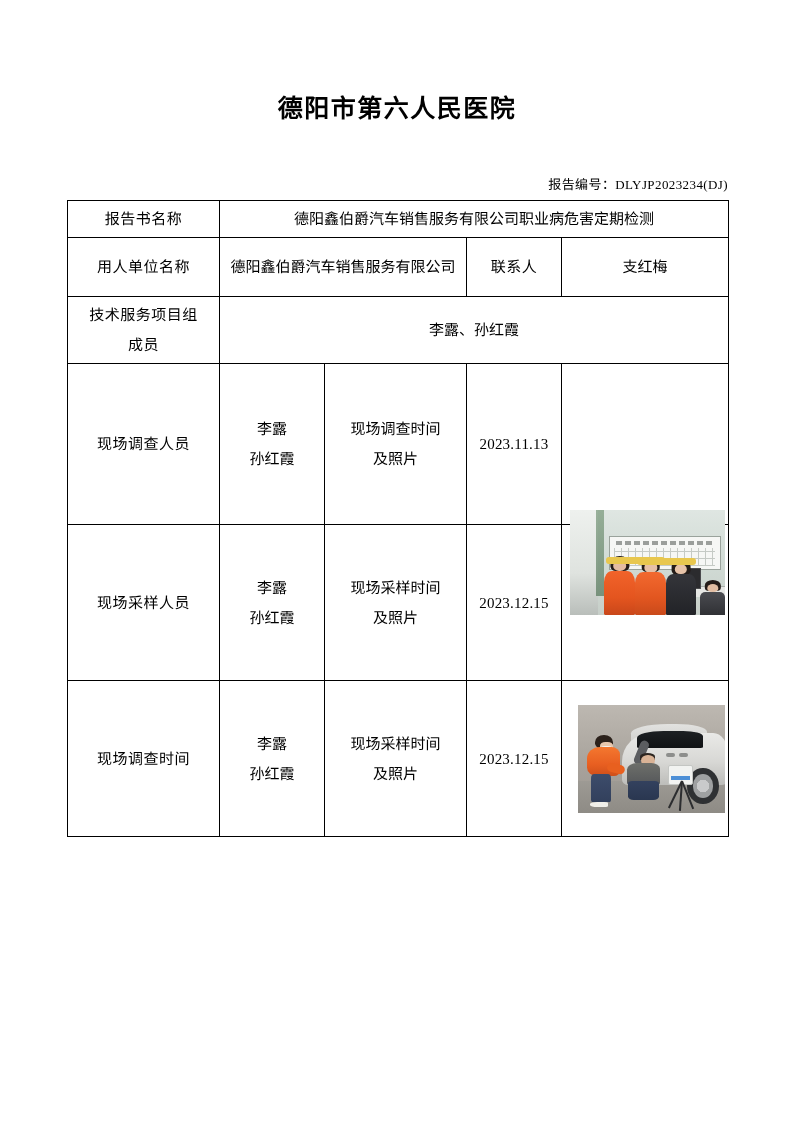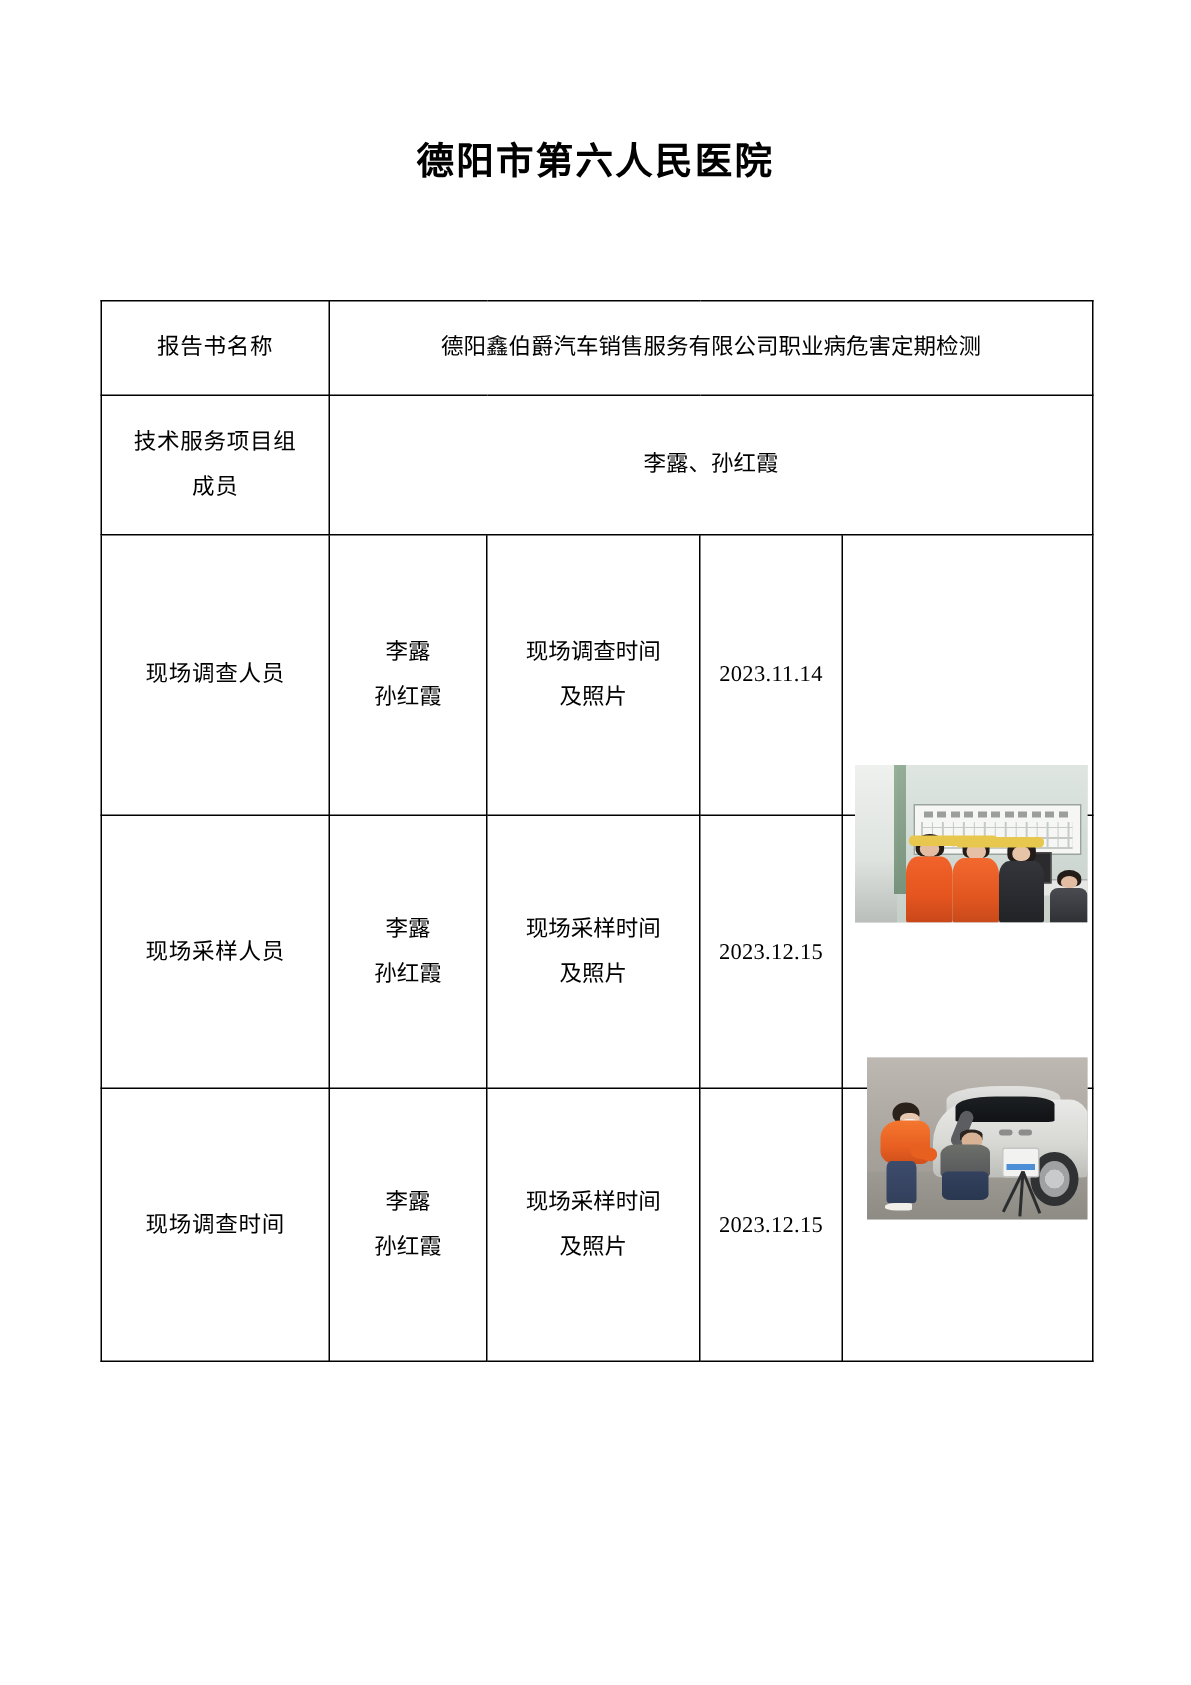--- a/index.html
+++ b/index.html
@@ -69,21 +69,21 @@
   .main-table {
     position: absolute;
     left: 67px;
     top: 200px;
     width: 661px;
     border-collapse: collapse;
     table-layout: fixed;
   }
   .main-table td {
     border: 1px solid #000000;
-    padding: 13px 5px;
+    padding: 0 5px;
     text-align: center;
     vertical-align: middle;
     font-size: 15px;
     line-height: 26px;
     font-family: "Liberation Serif", "DejaVu Serif", serif;
     word-break: break-word;
   }
   td.label-cell {
     letter-spacing: 0.5px;
   }
@@ -339,57 +339,64 @@
 </style>
 </head>
 <body>
 
 <div class="page">
 
   <div class="title-block">
     <div class="doc-title-main">德阳市第六人民医院</div>
   </div>
 
+  <div class="report-no-row">报告编号：DLYJP2023234(DJ)</div>
 
   <table class="main-table">
     <colgroup>
       <col style="width:152px">
       <col style="width:105px">
       <col style="width:142px">
       <col style="width:95px">
       <col style="width:167px">
     </colgroup>
     <tbody>
 
       <tr class="r-name">
         <td class="label-cell">报告书名称</td>
         <td colspan="4">德阳鑫伯爵汽车销售服务有限公司职业病危害定期检测</td>
       </tr>
 
+      <tr class="r-unit">
+        <td class="label-cell">用人单位名称</td>
+        <td colspan="2">德阳鑫伯爵汽车销售服务有限公司</td>
+        <td class="label-cell">联系人</td>
+        <td>支红梅</td>
+      </tr>
 
 
       <tr class="r-team">
         <td class="label-cell">
           <span class="two-line">技术服务项目组</span>
           <span class="two-line">成员</span>
         </td>
         <td colspan="4">李露、孙红霞</td>
       </tr>
 
       <tr class="r-survey">
         <td class="label-cell">现场调查人员</td>
         <td>
           <span class="two-line">李露</span>
           <span class="two-line">孙红霞</span>
         </td>
         <td>
           <span class="two-line">现场调查时间</span>
           <span class="two-line">及照片</span>
         </td>
-        <td class="num-cell">2023.11.14</td>
+        <td class="num-cell">2023.11.13</td>
         <td class="photo-cell"></td>
       </tr>
 
       <tr class="r-sample">
         <td class="label-cell">现场采样人员</td>
         <td>
           <span class="two-line">李露</span>
           <span class="two-line">孙红霞</span>
         </td>
         <td>

